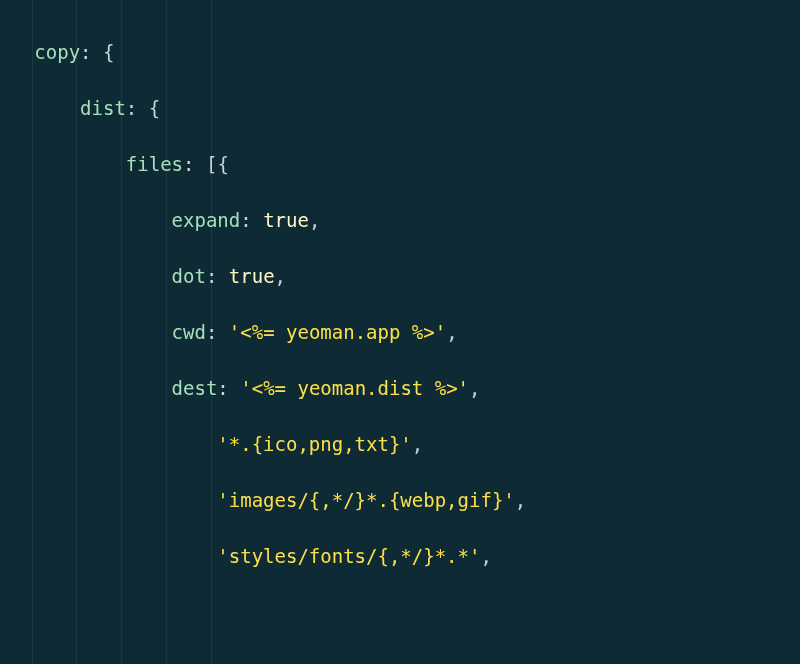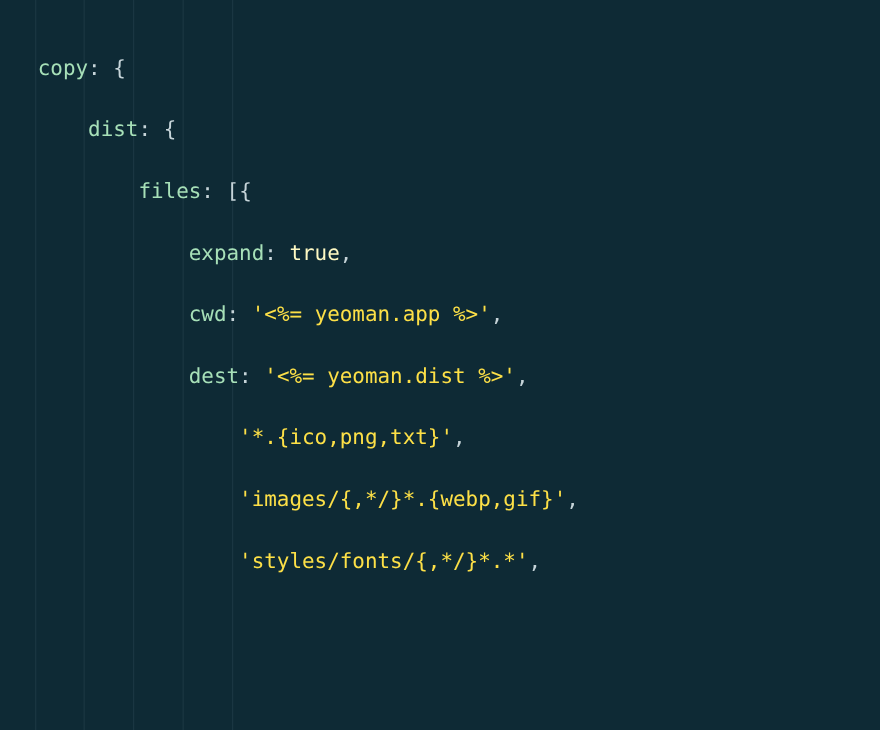--- a/index.html
+++ b/index.html
@@ -11,21 +11,21 @@
     background: #0e2a35;
     font-family: Menlo, Consolas, "DejaVu Sans Mono", monospace;
     font-size: 19px;
     line-height: 28px;
   }
   .editor {
     position: relative;
     width: 800px;
     height: 664px;
     box-sizing: border-box;
-    padding: 20px 0 0 0;
+    padding: 10px 0 0 0;
   }
   .indent-guides {
     position: absolute;
     top: 0; left: 0; right:0; bottom:0;
     pointer-events: none;
   }
   .guide {
     position: absolute;
     top: 0;
     bottom: 0;
@@ -57,20 +57,21 @@
     <div class="guide" style="left:121px"></div>
     <div class="guide" style="left:166px"></div>
     <div class="guide" style="left:211px"></div>
   </div>
 
   <div class="code">
 <div class="line">   <span class="key">copy</span><span class="punct">:</span> <span class="brace">{</span></div>
 <div class="line">       <span class="key">dist</span><span class="punct">:</span> <span class="brace">{</span></div>
 <div class="line">           <span class="key">files</span><span class="punct">:</span> <span class="brace">[{</span></div>
 <div class="line">               <span class="key">expand</span><span class="punct">:</span> <span class="bool">true</span><span class="comma">,</span></div>
+<div class="line">               <span class="key">dot</span><span class="punct">:</span> <span class="bool">true</span><span class="comma">,</span></div>
 <div class="line">               <span class="key">cwd</span><span class="punct">:</span> <span class="string">'&lt;%= yeoman.app %&gt;'</span><span class="comma">,</span></div>
 <div class="line">               <span class="key">dest</span><span class="punct">:</span> <span class="string">'&lt;%= yeoman.dist %&gt;'</span><span class="comma">,</span></div>
 <div class="line">                   <span class="string">'*.{ico,png,txt}'</span><span class="comma">,</span></div>
 <div class="line">                   <span class="string">'images/{,*/}*.{webp,gif}'</span><span class="comma">,</span></div>
 <div class="line">                   <span class="string">'styles/fonts/{,*/}*.*'</span><span class="comma">,</span></div>
 
 
 
 
 

